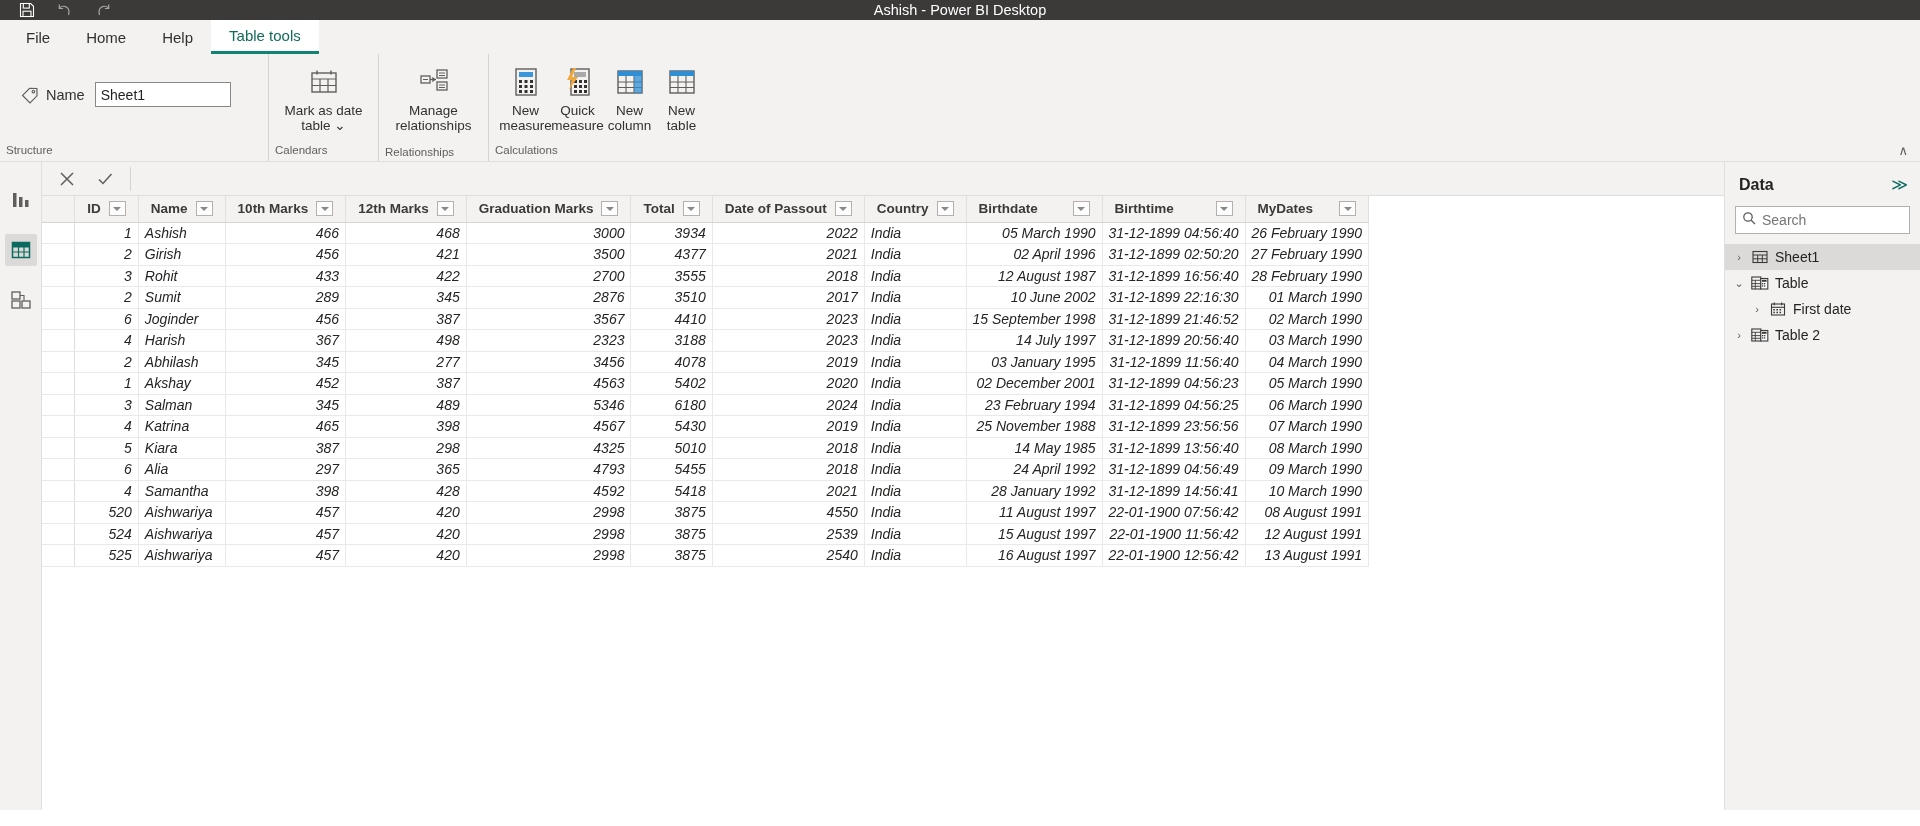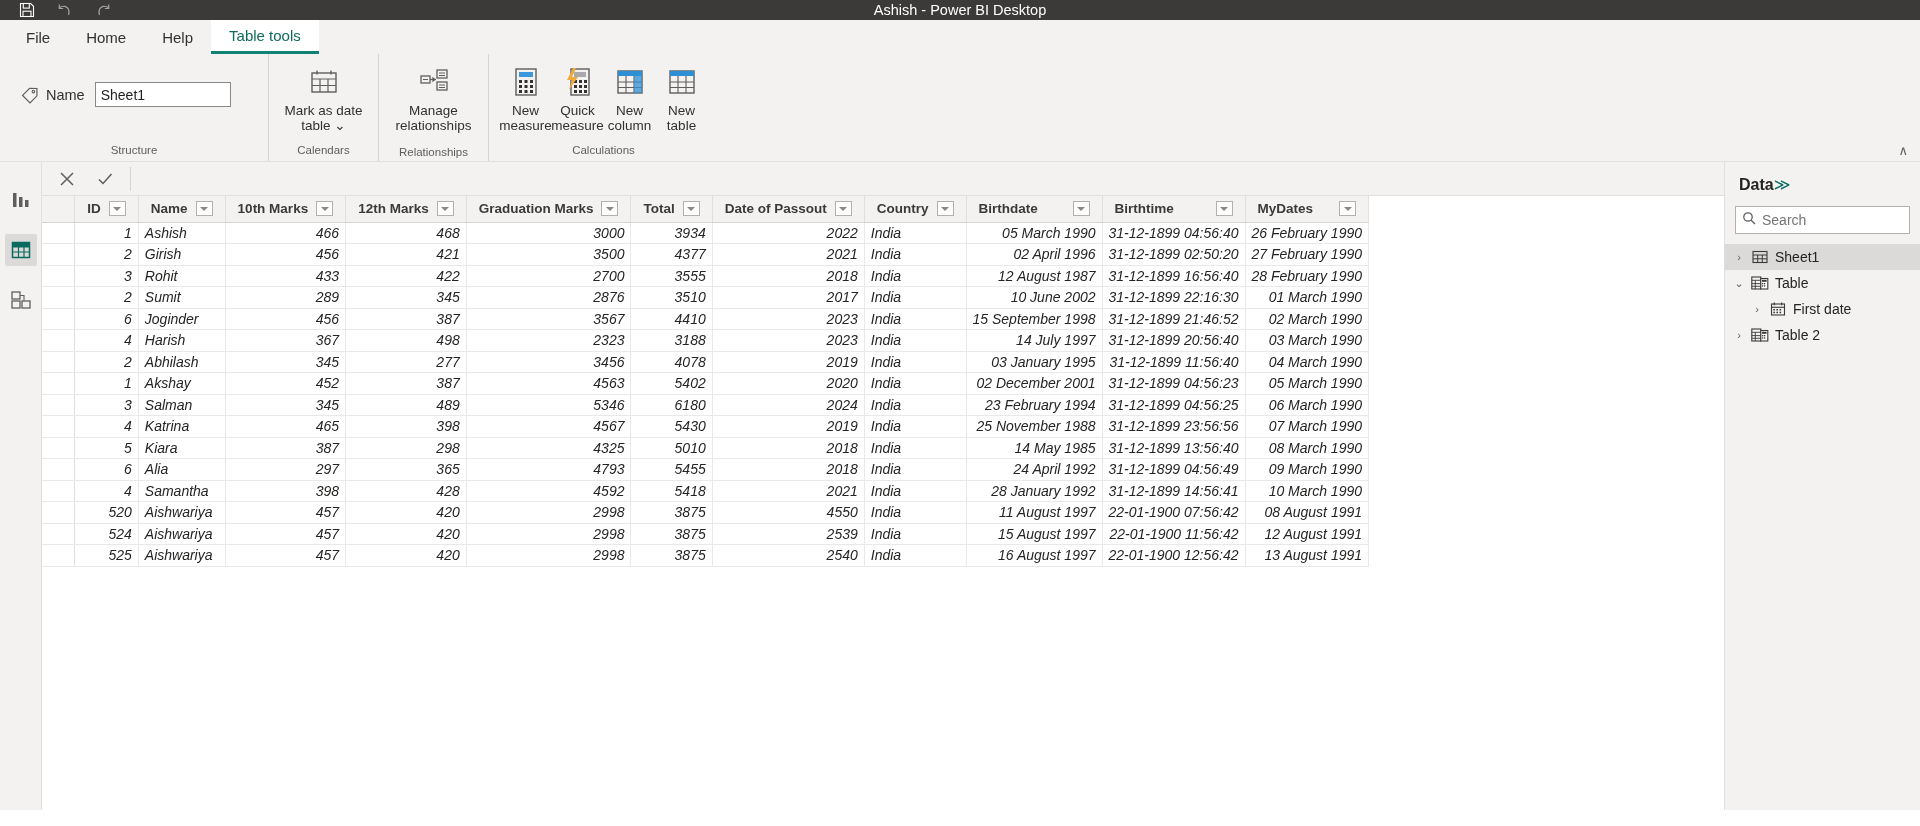--- a/index.html
+++ b/index.html
@@ -101,21 +101,21 @@
     flex: 1;
     display: flex;
     align-items: flex-start;
     justify-content: center;
     padding-top: 6px;
   }
   .rgroup-label {
     height: 18px;
     font-size: 11.5px;
     color: #605e5c;
-    text-align: center;
+    text-align: left;
     line-height: 14px;
   }
 
   .name-field-wrap {
     display: flex;
     align-items: center;
     padding-left: 14px;
     padding-top: 22px;
     gap: 6px;
   }
@@ -284,21 +284,21 @@
     width: 196px;
     background: #f3f2f1;
     border-left: 1px solid #e1dfdd;
     display: flex;
     flex-direction: column;
     padding: 0;
   }
   .dp-head {
     display: flex;
     align-items: center;
-    justify-content: flex-start;
+    justify-content: space-between;
     padding: 14px 12px 12px 14px;
   }
   .dp-title { font-size: 16px; font-weight: bold; color: #252423; }
   .dp-expand { color: #0b6a5f; font-size: 16px; cursor: pointer; line-height: 1; }
   .dp-search {
     margin: 0 10px 10px 10px;
     height: 28px;
     background: #fff;
     border: 1px solid #b3b0ad;
     display: flex;

